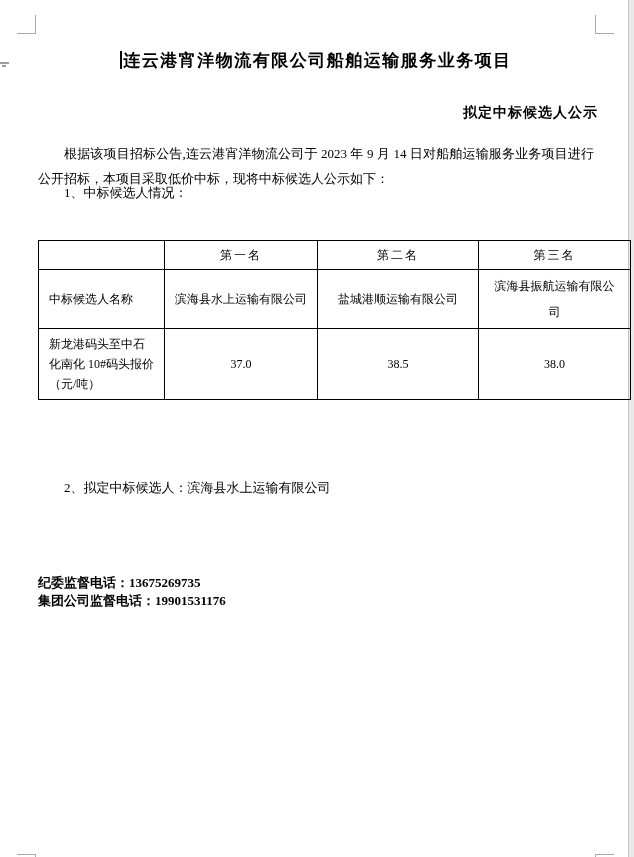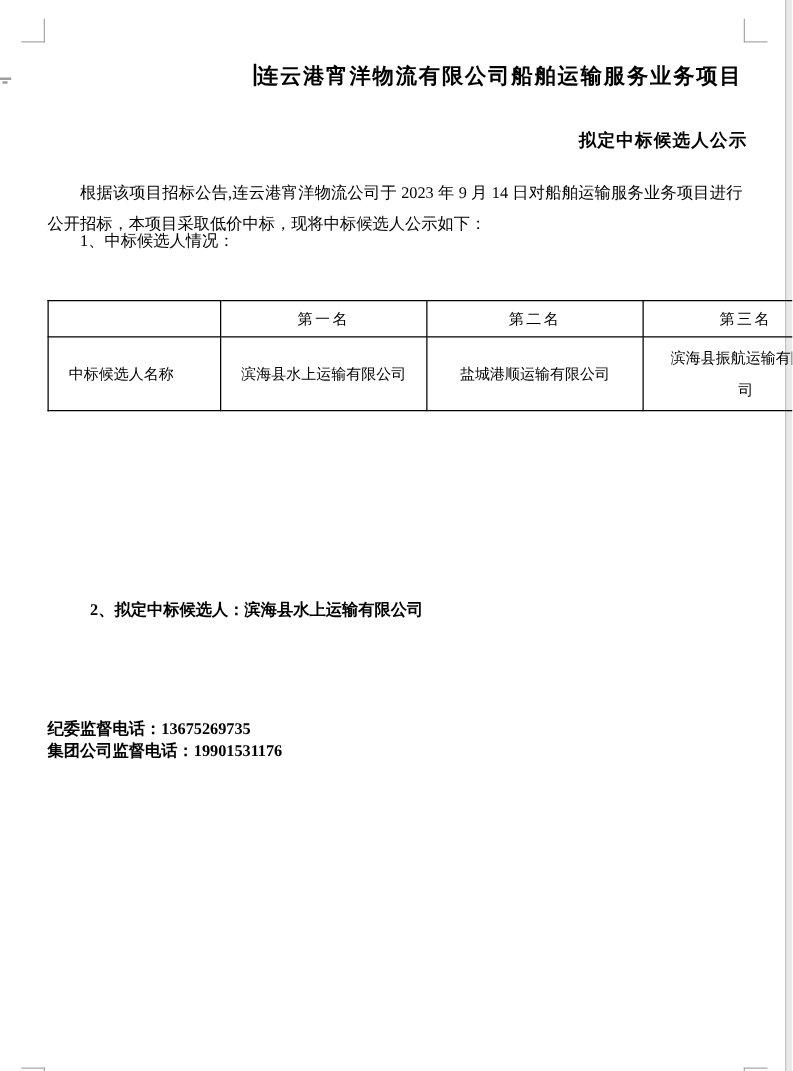--- a/index.html
+++ b/index.html
@@ -21,21 +21,21 @@
   .crop.br { left:595px; top:854px; width:18px; height:3px; border-left:1px solid #a9a9a9; border-top:1px solid #a9a9a9; }
   
   .ruler-artifact { position:absolute; left:0; top:62px; width:9px; height:5px; }
   .ruler-artifact .bar-top { width:9px; height:2px; background:#9e9e9e; }
   .ruler-artifact .bar-bottom { width:4px; height:2px; background:#9e9e9e; margin:1px 0 0 2px; }
 
   .content { position:absolute; left:38px; top:0; width:556px; height:857px; }
 
   .title {
     position:absolute; top:49px; left:0; width:100%; margin:0;
-    text-align:right; font-size:17px; font-weight:bold; letter-spacing:1.5px;
+    text-align:center; font-size:17px; font-weight:bold; letter-spacing:1.5px;
     white-space:nowrap;
   }
   .text-cursor {
     display:inline-block; width:2px; height:18px; background:#000;
     vertical-align:-3px; margin-right:1px;
   }
   .subtitle {
     position:absolute; top:104px; left:4px; width:100%; margin:0;
     text-align:right; font-size:14px; font-weight:bold; letter-spacing:1px;
   }
@@ -43,29 +43,29 @@
   .intro {
     position:absolute; top:141px; left:0; width:100%;
     line-height:25px; text-indent:26px; text-align:justify;
   }
   .item1 { position:absolute; top:184px; left:26px; }
   .doc-table {
     position:absolute; top:240px; left:0; width:508px;
     border-collapse:collapse; table-layout:fixed; font-size:12px;
   }
   .doc-table td {
-    border:1px solid #000; padding:1px 16px; vertical-align:middle;
+    border:1px solid #000; padding:1px 10px; vertical-align:middle;
     word-break:break-all;
   }
   .doc-table .row-header td { height:26px; text-align:center; letter-spacing:2px; }
   .doc-table .row-names td { height:56px; line-height:26px; }
   .doc-table .row-price td { height:68px; line-height:20px; }
   .doc-table td.label { text-align:left; }
   .doc-table td.center { text-align:center; }
-  .item2 { position:absolute; top:479px; left:34px;font-weight:bold; }
+  .item2 { position:absolute; top:479px; left:26px; }
   .item3 {
     position:absolute; top:498px; left:0; width:100%;
     line-height:25.5px; text-indent:26px; text-align:justify;
   }
   .phones { position:absolute; top:574px; left:0; font-weight:bold; font-size:13px; line-height:17.5px; }
   .signature {
     position:absolute; top:672px; left:0; width:100%;
     text-align:right; font-size:13px; line-height:25px;
   }
 </style>
@@ -103,20 +103,26 @@
         <td style="width:132px">第一名</td>
         <td style="width:140px">第二名</td>
         <td style="width:131px">第三名</td>
       </tr>
       <tr class="row-names">
         <td class="label">中标候选人名称</td>
         <td class="center">滨海县水上运输有限公司</td>
         <td class="center">盐城港顺运输有限公司</td>
         <td class="center">滨海县振航运输有限公司</td>
       </tr>
+      <tr class="row-price">
+        <td class="label">新龙港码头至中石化南化 10#码头报价（元/吨）</td>
+        <td class="center">37.0</td>
+        <td class="center">38.5</td>
+        <td class="center">38.0</td>
+      </tr>
     </tbody>
       </table>
 
     <p class="para item2">2、拟定中标候选人：滨海县水上运输有限公司</p>
 
 
     <div class="phones">
       <div>纪委监督电话：13675269735</div>
       <div>集团公司监督电话：19901531176</div>
     </div>

